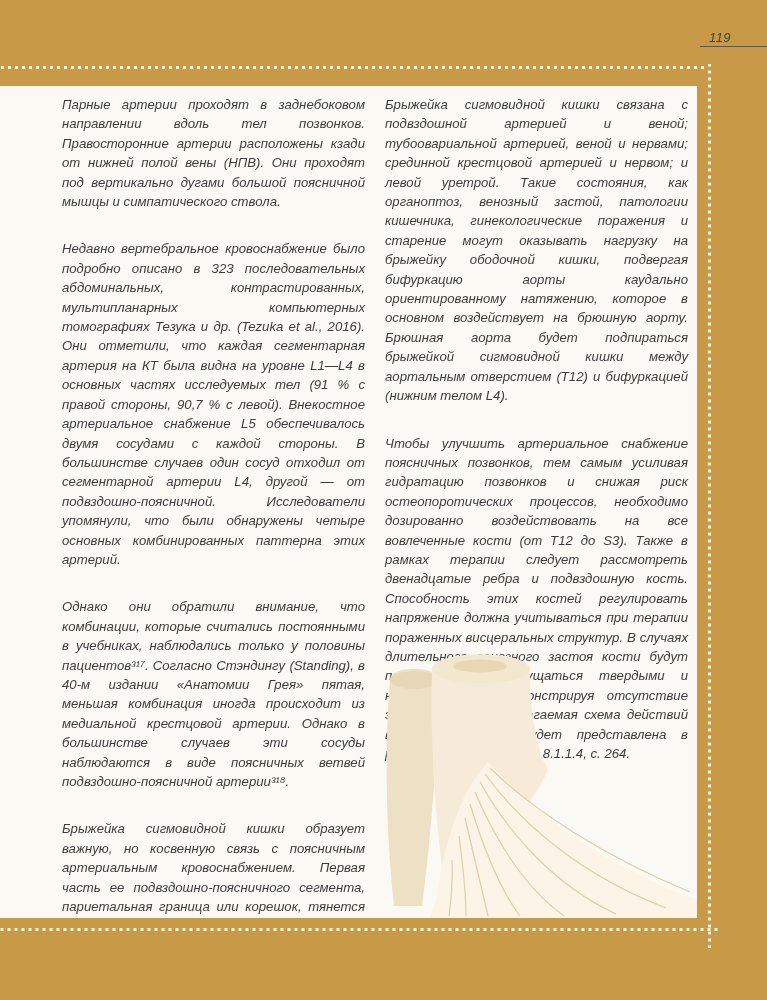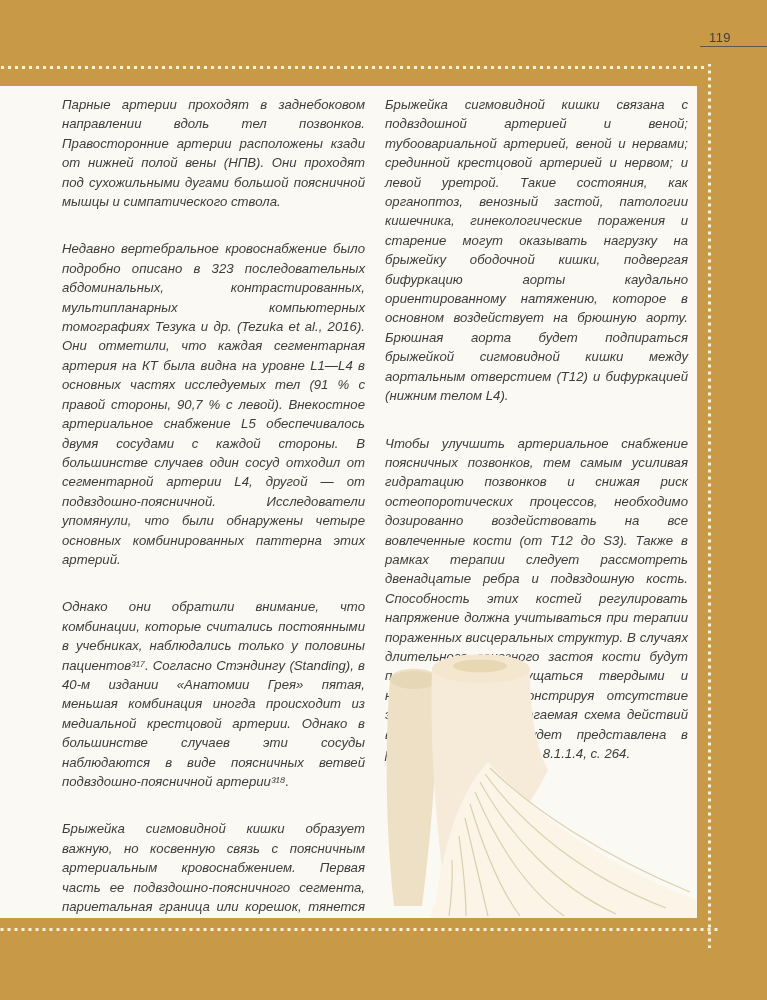--- a/index.html
+++ b/index.html
@@ -10,20 +10,21 @@
     font-family: "Liberation Sans", "DejaVu Sans", sans-serif;
     overflow: hidden;
   }
   .page-number {
     position: absolute;
     top: 30px; left: 700px; width: 40px;
     text-align: center;
     font-size: 13px;
     color: #453e33;
     letter-spacing: 0.5px;
+    font-style: italic;
   }
   .pn-rule {
     position: absolute;
     top: 46px; left: 700px; width: 67px; height: 1px;
     background: #5c564b;
   }
   .dots {
     position: absolute;
     background-image: radial-gradient(circle, #fdf3da 1.5px, rgba(0,0,0,0) 1.7px);
     background-size: 7px 7px;
@@ -69,21 +70,21 @@
   <span class="page-number">119</span>
   <div class="pn-rule"></div>
 
   <div class="dots dots-top"></div>
   <div class="dots dots-right"></div>
   <div class="dots dots-bottom"></div>
 
   <div class="content">
     <div class="text-columns">
       <div class="col">
-        <p>Парные артерии проходят в заднебоковом направлении вдоль тел позвонков. Правосторонние артерии расположены кзади от нижней полой вены (НПВ). Они проходят под сухожильными дугами большой поясничной мышцы и симпатического ствола.</p>
+        <p>Парные артерии проходят в заднебоковом направлении вдоль тел позвонков. Правосторонние артерии расположены кзади от нижней полой вены (НПВ). Они проходят под вертикально дугами большой поясничной мышцы и симпатического ствола.</p>
         <p>Недавно вертебральное кровоснабжение было подробно описано в 323 последовательных абдоминальных, контрастированных, мультипланарных компьютерных томографиях Тезука и др. (Tezuka et al., 2016). Они отметили, что каждая сегментарная артерия на КТ была видна на уровне L1—L4 в основных частях исследуемых тел (91 % с правой стороны, 90,7 % с левой). Внекостное артериальное снабжение L5 обеспечивалось двумя сосудами с каждой стороны. В большинстве случаев один сосуд отходил от сегментарной артерии L4, другой — от подвздошно-поясничной. Исследователи упомянули, что были обнаружены четыре основных комбинированных паттерна этих артерий.</p>
         <p>Однако они обратили внимание, что комбинации, которые считались постоянными в учебниках, наблюдались только у половины пациентов³¹⁷. Согласно Стэндингу (Standing), в 40-м издании «Анатомии Грея» пятая, меньшая комбинация иногда происходит из медиальной крестцовой артерии. Однако в большинстве случаев эти сосуды наблюдаются в виде поясничных ветвей подвздошно-поясничной артерии³¹⁸.</p>
         <p>Брыжейка сигмовидной кишки образует важную, но косвенную связь с поясничным артериальным кровоснабжением. Первая часть ее подвздошно-поясничного сегмента, париетальная граница или корешок, тянется от подвздошной кишки на внутренней границе поясничной мышцы к передней стороне позвоночного столба (нижнее тело L4). Эта точка соответствует бифуркации аорты (рис. 6.11). Вторая часть сегмента, ориентированная более вертикально и медиально, соединяется с бифуркацией аорты до S3; она называется пояснично-крестцовым сегментом. Между корешком и артерией сигмовидной кишки находится ответвление от нижней брыжеечной артерии. Оно соединяется с верхней артерией прямой кишки.</p>
       </div>
       <div class="col">
         <p>Брыжейка сигмовидной кишки связана с подвздошной артерией и веной; тубоовариальной артерией, веной и нервами; срединной крестцовой артерией и нервом; и левой уретрой. Такие состояния, как органоптоз, венозный застой, патологии кишечника, гинекологические поражения и старение могут оказывать нагрузку на брыжейку ободочной кишки, подвергая бифуркацию аорты каудально ориентированному натяжению, которое в основном воздействует на брюшную аорту. Брюшная аорта будет подпираться брыжейкой сигмовидной кишки между аортальным отверстием (T12) и бифуркацией (нижним телом L4).</p>
         <p>Чтобы улучшить артериальное снабжение поясничных позвонков, тем самым усиливая гидратацию позвонков и снижая риск остеопоротических процессов, необходимо дозированно воздействовать на все вовлеченные кости (от T12 до S3). Также в рамках терапии следует рассмотреть двенадцатые ребра и подвздошную кость. Способность этих костей регулировать напряжение должна учитываться при терапии пораженных висцеральных структур. В случаях длительного венозного застоя кости будут перегружены и ощущаться твердыми и неподатливыми, демонстрируя отсутствие эластичности. Предлагаемая схема действий в таких случаях будет представлена в разделах 8.1.1.3, с. 260 и 8.1.1.4, с. 264.</p>
       </div>
     </div>
 

